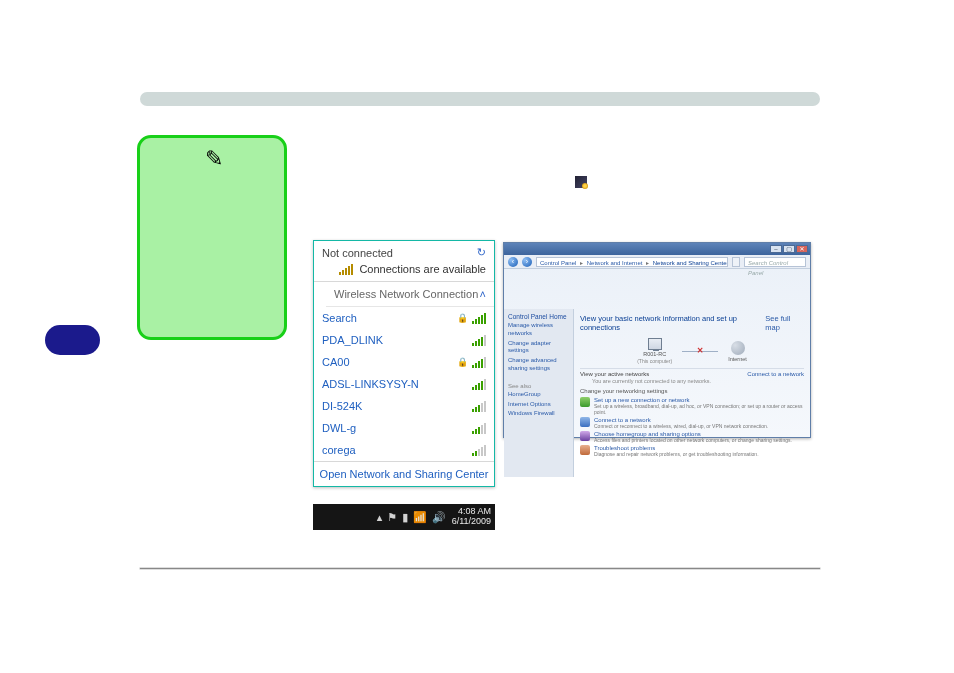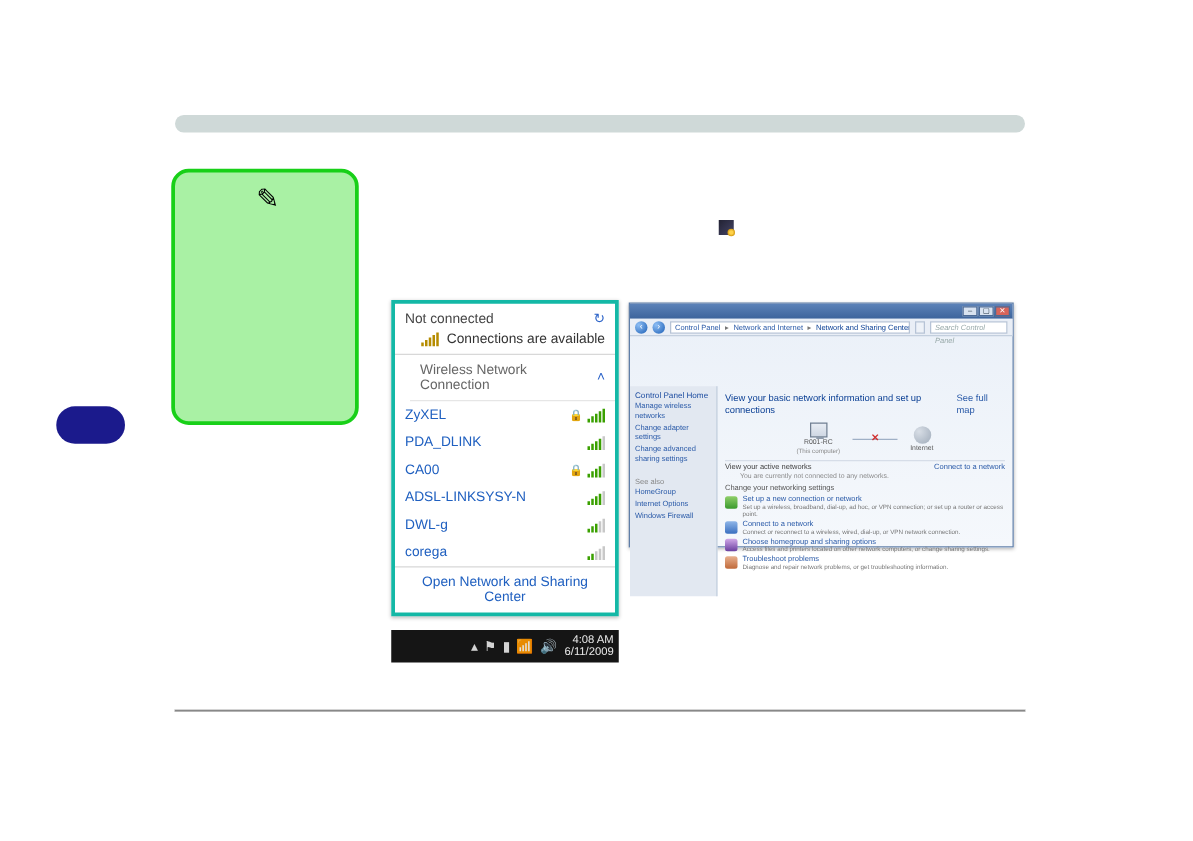--- a/index.html
+++ b/index.html
@@ -70,21 +70,21 @@
     border-radius: 50%;
   }
 
   
   .wifi-popup {
     position: absolute;
     left: 313px;
     top: 240px;
     width: 182px;
     background: #fff;
-    border: 3px solid #14b8a6;
+    border: 1px solid #14b8a6;
     box-shadow: 0 1px 3px rgba(0,0,0,.25);
     font-size: 11px;
   }
   .wifi-head {
     padding: 5px 8px 2px 8px;
     display: flex;
     justify-content: space-between;
     align-items: center;
     color: #444;
   }
@@ -426,21 +426,21 @@
         <span></span>
     </span>
     <span>Connections are available</span>
   </div>
   <div class="wifi-section">
     <span>Wireless Network Connection</span>
     <span class="chev">˄</span>
   </div>
   <div class="wifi-list" id="wifi-list">
       <div class="wifi-item">
-        <span>ZyXEL</span>
+        <span>Search</span>
         <span class="wifi-right">
           <span class="lock">🔒</span>
           <span class="sig">
             <span class="on"></span>
             <span class="on"></span>
             <span class="on"></span>
             <span class="on"></span>
             <span class="on"></span>
           </span>
         </span>
@@ -471,20 +471,32 @@
         </span>
       </div>
       <div class="wifi-item">
         <span>ADSL-LINKSYSY-N</span>
         <span class="wifi-right">
           <span class="sig">
             <span class="on"></span>
             <span class="on"></span>
             <span class="on"></span>
             <span class="on"></span>
+            <span></span>
+          </span>
+        </span>
+      </div>
+      <div class="wifi-item">
+        <span>DI-524K</span>
+        <span class="wifi-right">
+          <span class="sig">
+            <span class="on"></span>
+            <span class="on"></span>
+            <span class="on"></span>
+            <span></span>
             <span></span>
           </span>
         </span>
       </div>
       <div class="wifi-item">
         <span>DWL-g</span>
         <span class="wifi-right">
           <span class="sig">
             <span class="on"></span>
             <span class="on"></span>

